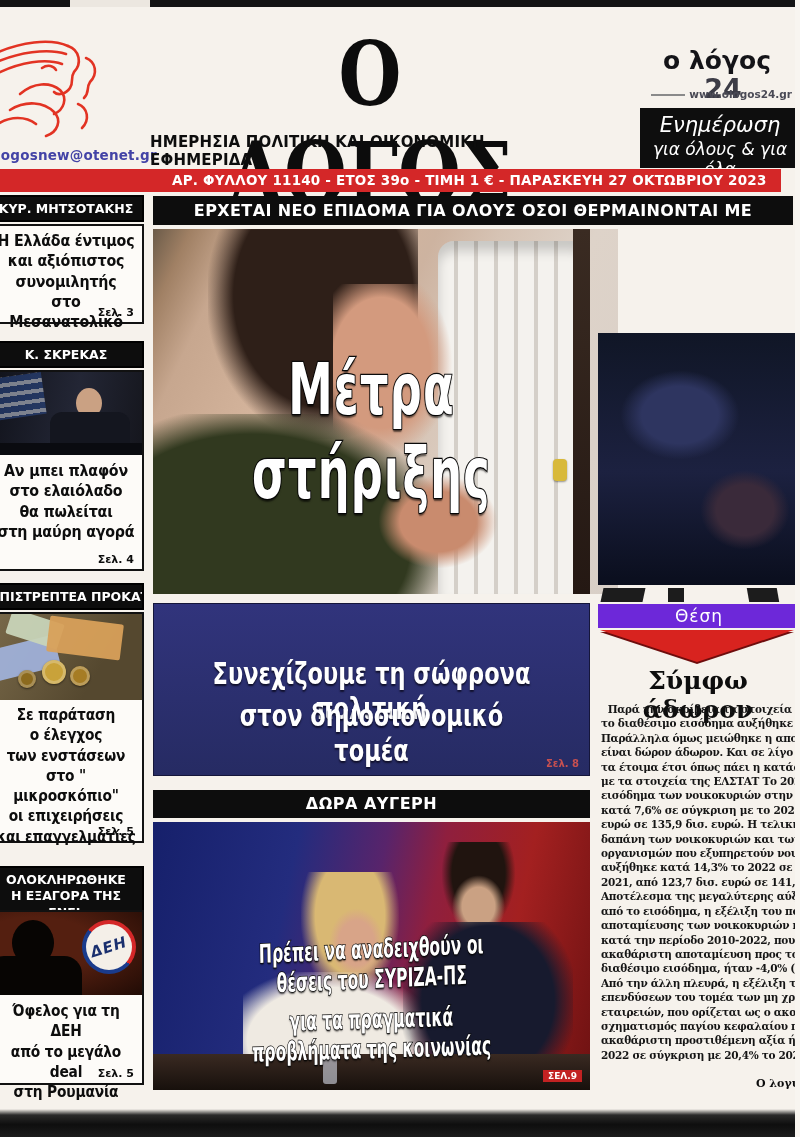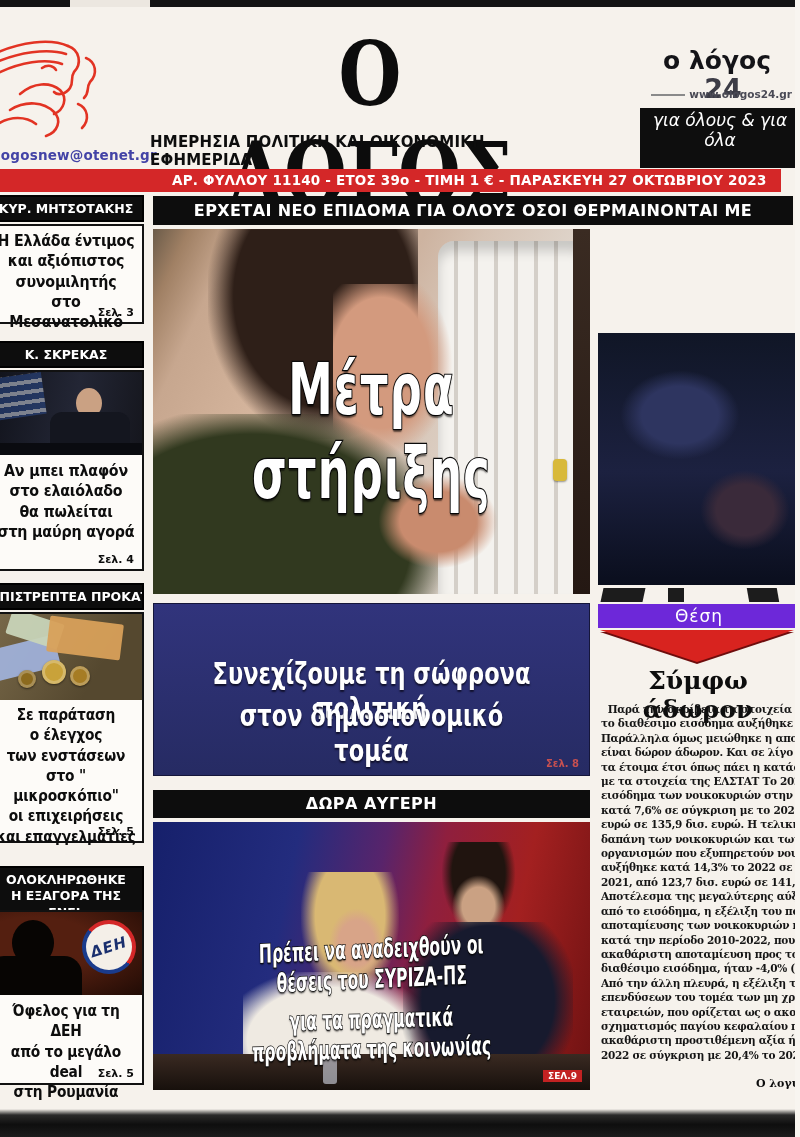--- a/index.html
+++ b/index.html
@@ -23,21 +23,21 @@
     font-style:italic;font-family:"DejaVu Sans","Liberation Sans",sans-serif;}
   #tagline .t1{display:block;font-size:21px;margin-top:5px;}
   #tagline .t2{display:block;font-size:17px;margin-top:2px;}
   
   #issuebar{left:0;top:169px;width:781px;height:23px;background:#d42728;color:#fff;font-weight:bold;
     font-size:13.5px;line-height:23px;padding-left:172px;box-sizing:border-box;letter-spacing:.2px;}
   #kickerbar{left:153px;top:196px;width:640px;height:29px;background:#0d0d0d;color:#fff;font-weight:bold;
     font-size:16px;line-height:29px;text-align:center;letter-spacing:.4px;}
   
   #mainphoto{left:153px;top:229px;width:437px;height:365px;overflow:hidden;
-    background:linear-gradient(115deg,#6b5b49 0,#a08064 6%,#c7a78f 14%,#d4b49c 30%,#cdb3a0 45%,#d6c3b4 55%,#ded3c9 70%,#d8cfc7 100%);}
+    background:linear-gradient(115deg,#6b5b49 0,#a08064 6%,#c7a78f 14%,#d4b49c 30%,#cdb3a0 45%,#d6c3b4 55%,#ded3c9 70%,#d8cfc7 100%);padding-left:28px;}
   .hair{left:55px;top:-10px;width:210px;height:220px;background:radial-gradient(ellipse at 55% 35%,#2e1f18 0 55%,rgba(46,31,24,0) 72%);}
   .face{left:180px;top:55px;width:120px;height:175px;background:radial-gradient(ellipse at 40% 45%,#d39a7e 0 48%,rgba(211,154,126,0) 70%);}
   .sweater{left:-25px;top:185px;width:310px;height:190px;background:radial-gradient(ellipse at 40% 70%,#31391f 0 60%,rgba(49,57,31,0) 76%);}
   .radiator{left:285px;top:12px;width:150px;height:353px;border-radius:16px 16px 0 0;
     background:repeating-linear-gradient(90deg,#f4f2ee 0 16px,#d4cfc8 16px 20px);box-shadow:inset 0 10px 12px rgba(0,0,0,.18);}
   .knob{left:400px;top:230px;width:14px;height:22px;background:#d8b93a;border-radius:4px;box-shadow:0 1px 2px rgba(0,0,0,.4);}
   .darkstrip{left:420px;top:0;width:17px;height:365px;background:linear-gradient(180deg,#3a2b22,#241813);}
   .hands{left:225px;top:245px;width:120px;height:95px;background:radial-gradient(ellipse,#c98b6e 0 45%,rgba(201,139,110,0) 70%);}
   .bigheadline{left:0;top:118px;width:437px;text-align:center;font-size:72px;font-weight:bold;
     transform:scaleX(.62);transform-origin:center;letter-spacing:2px;}
@@ -157,20 +157,21 @@
   <div id="masthead" class="abs">Ο ΛΟΓΟΣ</div>
   <div id="subtitle" class="abs">ΗΜΕΡΗΣΙΑ ΠΟΛΙΤΙΚΗ ΚΑΙ ΟΙΚΟΝΟΜΙΚΗ ΕΦΗΜΕΡΙΔΑ</div>
 
   <div id="sitelogo" class="abs">
     <span>ο λόγος</span><span id="sitebadge">24</span>
   </div>
   <div id="siteurl" class="abs">
     <span class="rule"></span><span>www.ologos24.gr</span>
   </div>
   <div id="tagline" class="abs">
+    <span class="t1">Ενημέρωση</span>
     <span class="t2">για όλους &amp; για όλα</span>
   </div>
 
   <div id="issuebar" class="abs">ΑΡ. ΦΥΛΛΟΥ 11140 - ΕΤΟΣ 39ο - ΤΙΜΗ 1 € - ΠΑΡΑΣΚΕΥΗ 27 ΟΚΤΩΒΡΙΟΥ 2023</div>
   <div id="kickerbar" class="abs">ΕΡΧΕΤΑΙ ΝΕΟ ΕΠΙΔΟΜΑ ΓΙΑ ΟΛΟΥΣ ΟΣΟΙ ΘΕΡΜΑΙΝΟΝΤΑΙ ΜΕ ΗΛΕΚΤΡΙΣΜΟ</div>
 
   <div id="mainphoto" class="abs">
     <div class="abs radiator"></div>
     <div class="abs knob"></div>
     <div class="abs darkstrip"></div>

